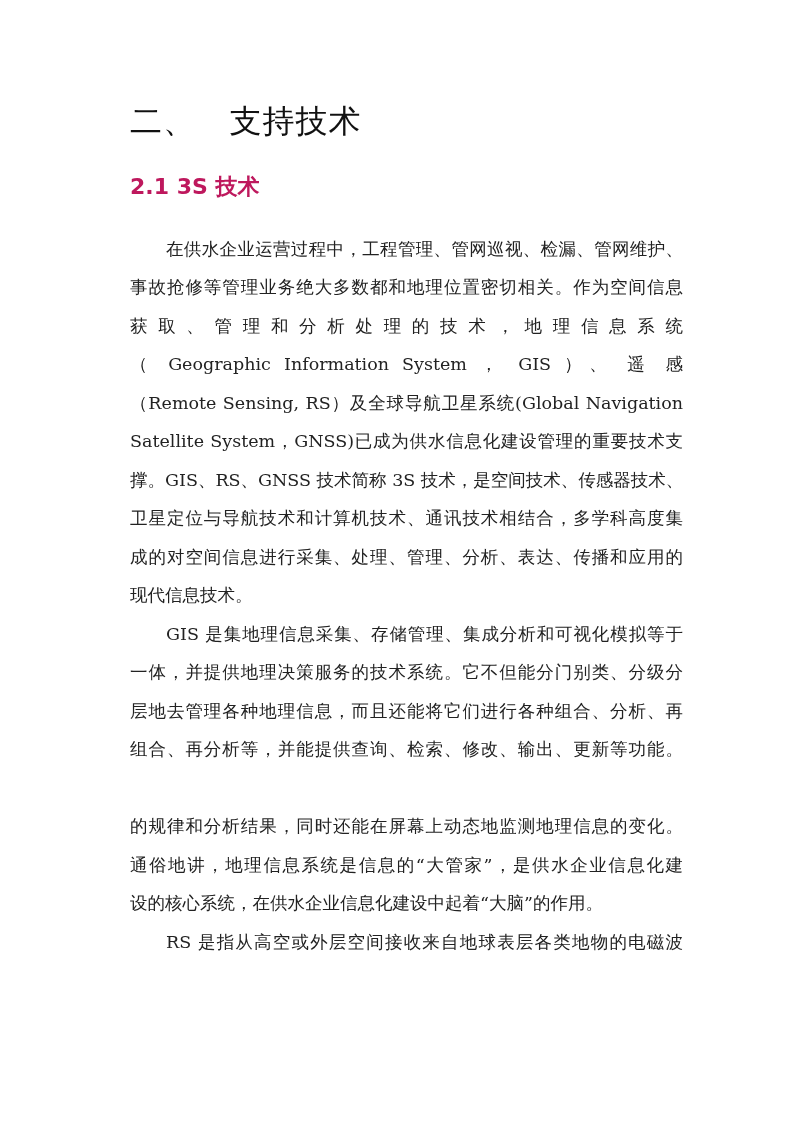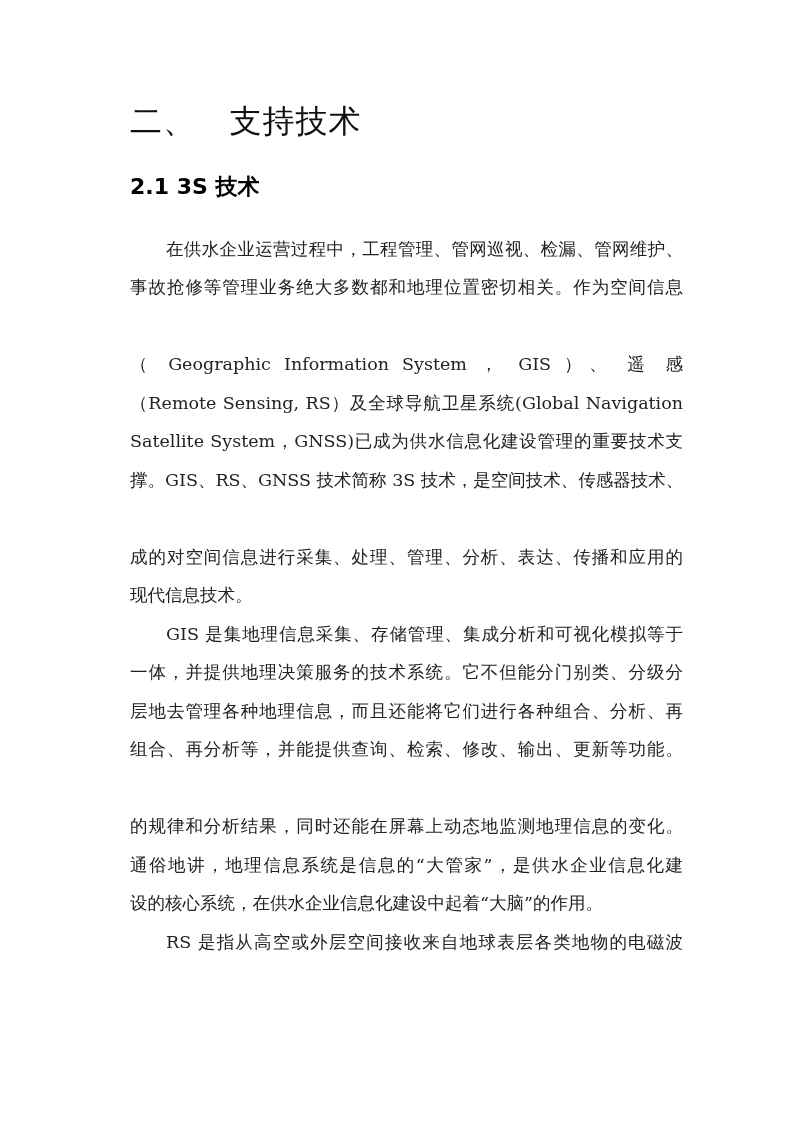--- a/index.html
+++ b/index.html
@@ -5,44 +5,46 @@
     html, body { margin: 0; padding: 0; background: #ffffff; }
     body { width: 793px; height: 1122px; position: relative; overflow: hidden; }
     .page { position: absolute; left: 9px; top: 0; width: 793px; height: 1122px; background: #fff; }
     .h1 {
       position: absolute; left: 121px; top: 100px;
       font-family: "DejaVu Serif", serif; font-size: 32px; color: #111;
       letter-spacing: 1px; white-space: pre;
     }
     .h2 {
       position: absolute; left: 121px; top: 172px;
-      font-family: "DejaVu Sans", sans-serif; font-size: 22px; font-weight: bold; color: #000000;
+      font-family: "DejaVu Sans", sans-serif; font-size: 22px; font-weight: bold; color: #be185d;
       white-space: pre;
     }
     .line {
       position: absolute; left: 121px; width: 553px;
       font-family: "DejaVu Serif", serif; font-size: 17.5px; color: #222;
       line-height: 24px; white-space: nowrap; overflow: visible;
     }
     .justify { text-align: justify; text-align-last: justify; }
     .indent { left: 157px; width: 517px; }
   </style>
 </head>
 <body>
 
 <div class="page">
   <div class="h1">二、   支持技术</div>
   <div class="h2">2.1 3S 技术</div>
 
   <div class="line indent justify" style="top:237px">在供水企业运营过程中，工程管理、管网巡视、检漏、管网维护、</div>
   <div class="line justify" style="top:275px">事故抢修等管理业务绝大多数都和地理位置密切相关。作为空间信息</div>
+  <div class="line justify" style="top:314px">获 取 、 管 理 和 分 析 处 理 的 技 术 ， 地 理 信 息 系 统</div>
   <div class="line justify" style="top:352px">（  Geographic Information System  ，  GIS  ）、  遥  感</div>
   <div class="line justify" style="top:391px">（Remote Sensing, RS）及全球导航卫星系统(Global Navigation</div>
   <div class="line justify" style="top:429px">Satellite System，GNSS)已成为供水信息化建设管理的重要技术支</div>
   <div class="line justify" style="top:468px">撑。GIS、RS、GNSS 技术简称 3S 技术，是空间技术、传感器技术、</div>
+  <div class="line justify" style="top:506px">卫星定位与导航技术和计算机技术、通讯技术相结合，多学科高度集</div>
   <div class="line justify" style="top:545px">成的对空间信息进行采集、处理、管理、分析、表达、传播和应用的</div>
   <div class="line" style="top:583px">现代信息技术。</div>
 
   <div class="line indent justify" style="top:622px">GIS 是集地理信息采集、存储管理、集成分析和可视化模拟等于</div>
   <div class="line justify" style="top:660px">一体，并提供地理决策服务的技术系统。它不但能分门别类、分级分</div>
   <div class="line justify" style="top:699px">层地去管理各种地理信息，而且还能将它们进行各种组合、分析、再</div>
   <div class="line justify" style="top:737px">组合、再分析等，并能提供查询、检索、修改、输出、更新等功能。</div>
   <div class="line justify" style="top:814px">的规律和分析结果，同时还能在屏幕上动态地监测地理信息的变化。</div>
   <div class="line justify" style="top:853px">通俗地讲，地理信息系统是信息的“大管家”，是供水企业信息化建</div>
   <div class="line" style="top:891px">设的核心系统，在供水企业信息化建设中起着“大脑”的作用。</div>

